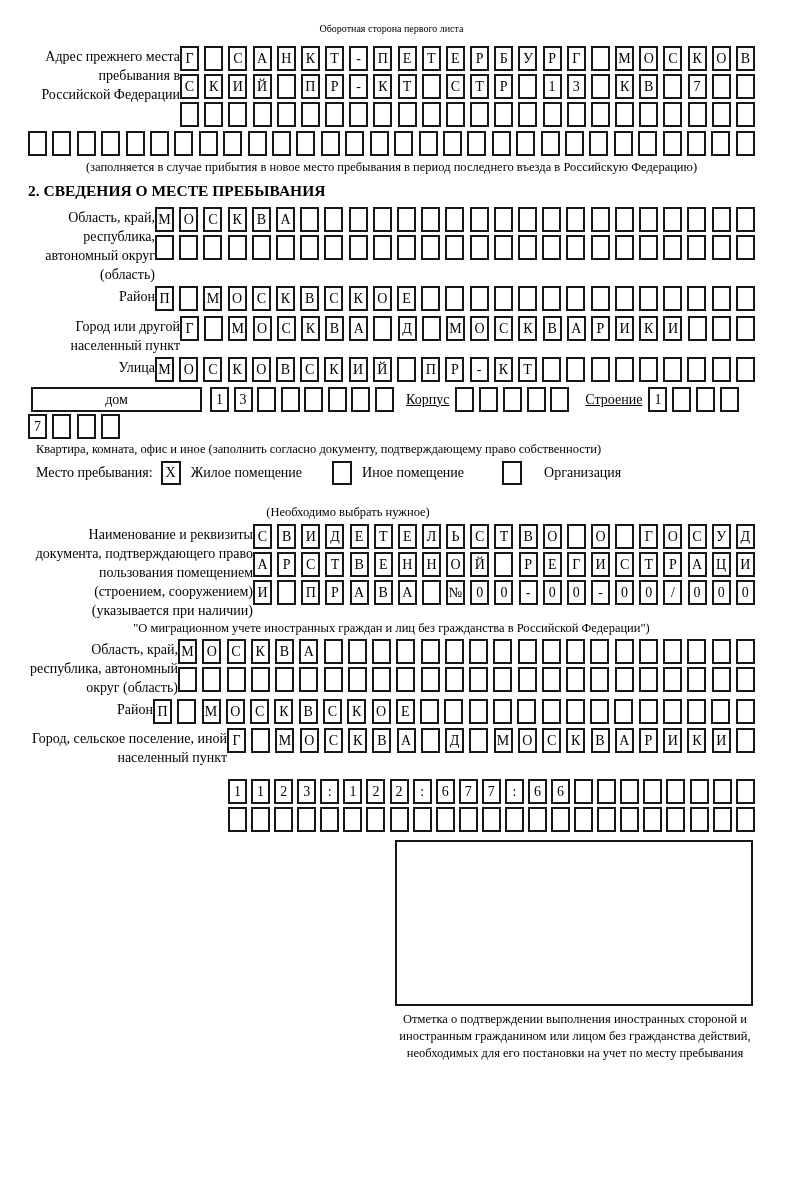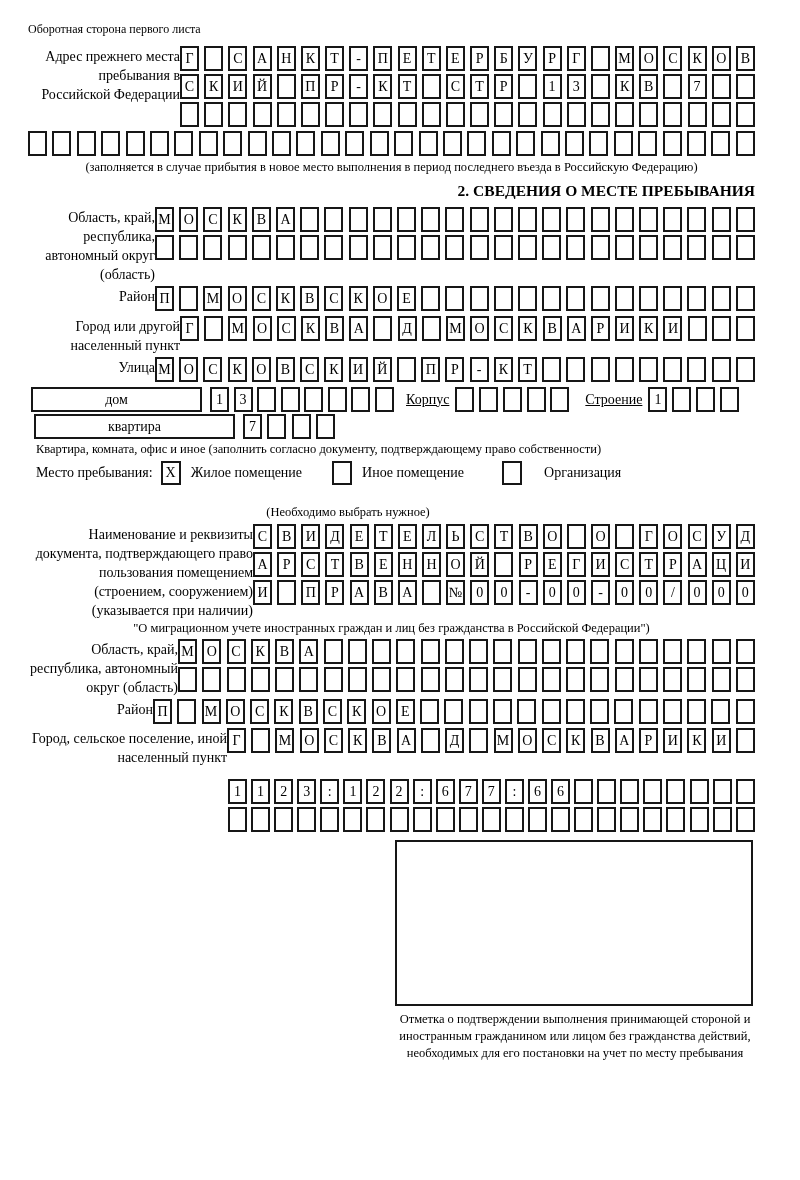--- a/index.html
+++ b/index.html
@@ -3,21 +3,21 @@
 <meta charset="utf-8">
 <style>
   * { margin:0; padding:0; box-sizing:border-box; }
   html,body { background:#ffffff; }
   .page {
     position:relative; width:800px; height:1180px; overflow:hidden;
     background:#ffffff; color:#000;
     font-family:"Liberation Serif","DejaVu Serif",serif;
     padding:20px 45px 0 28px;
   }
-  .corner-note { text-align:left; font-size:12px; line-height:18px; margin-bottom:8px; }
+  .corner-note { text-align:center; font-size:10px; line-height:18px; margin-bottom:8px; }
 
   .frow { display:flex; align-items:flex-start;text-align:right; }
   .flabel { font-size:14px; line-height:19px; flex:0 0 auto; padding-top:1px; }
   .w127{width:127px} .w150{width:150px} .w152{width:152px} .w199{width:199px}
   .w200{width:200px} .w225{width:225px} .w125{width:125px}
 
   .stack { margin-left:auto; }
   .stack .cells { width:100%; margin-bottom:3px; }
   .stack .cells:last-child { margin-bottom:0; }
 
@@ -31,21 +31,21 @@
     width:19px; height:25px; border:2px solid #171717; background:#fff;
     display:flex; align-items:center; justify-content:center;
     font-size:14px; line-height:1;
   }
 
   .caption { font-size:12.5px; line-height:16px; }
   .caption.center { text-align:center; }
   .caption.indent { padding-left:8px; }
   .mb2{margin-bottom:2px} .mb3{margin-bottom:3px} .mb4{margin-bottom:4px} .mb5{margin-bottom:5px}
 
-  .h2 { text-align:right; font-weight:bold; font-size:15.5px; line-height:20px; margin:6px 0 6px; }
+  .h2 { text-align:left; font-weight:bold; font-size:15.5px; line-height:20px; margin:6px 0 6px; }
   .h3 { text-align:center; font-weight:bold; font-size:14.5px; line-height:19px; margin:8px 0 4px; }
 
   .house-line { display:flex; align-items:center; margin-bottom:2px; }
   .widebox {
     height:25px; border:2px solid #171717; background:#fff;
     display:flex; align-items:center; justify-content:center; font-size:14px; flex:0 0 auto;
   }
   .wb171{width:171px; margin-left:3px; margin-right:8px;}
   .wb201{width:201px; margin-left:6px; margin-right:8px;}
   .inline-label { font-size:14px; flex:0 0 auto;text-decoration:underline; }
@@ -180,21 +180,21 @@
       <span class="cell"></span>
       <span class="cell"></span>
       <span class="cell"></span>
       <span class="cell"></span>
       <span class="cell"></span>
       <span class="cell"></span>
       <span class="cell"></span>
       <span class="cell"></span>
       <span class="cell"></span>
     </div>
-  <div class="caption center mb2">(заполняется в случае прибытия в новое место выполнения в период последнего въезда в Российскую Федерацию)</div>
+  <div class="caption center mb2">(заполняется в случае прибытия в новое место пребывания в период последнего въезда в Российскую Федерацию)</div>
 
   <div class="h2">2. СВЕДЕНИЯ О МЕСТЕ ПРЕБЫВАНИЯ</div>
 
   <div class="frow mb2">
     <div class="flabel w127">Область, край, республика, автономный округ (область)</div>
     <div class="stack cw600">
       <div class="cells">
           <span class="cell">М</span>
           <span class="cell">О</span>
           <span class="cell">С</span>
@@ -366,21 +366,20 @@
     <div class="inline-label" style="margin-left:16px;margin-right:6px;">Строение</div>
     <div class="cells cw91">
         <span class="cell">1</span>
         <span class="cell"></span>
         <span class="cell"></span>
         <span class="cell"></span>
       </div>
   </div>
 
   <div class="house-line">
-    <div class="widebox wb201">квартира</div>
     <div class="cells cw92">
         <span class="cell">7</span>
         <span class="cell"></span>
         <span class="cell"></span>
         <span class="cell"></span>
       </div>
   </div>
   <div class="caption indent mb3">Квартира, комната, офис и иное (заполнить согласно документу, подтверждающему право собственности)</div>
 
   <div class="stay-line">
@@ -638,16 +637,16 @@
           <span class="cell"></span>
           <span class="cell"></span>
           <span class="cell"></span>
           <span class="cell"></span>
         </div>
     </div>
   </div>
 
   <div class="stamp-wrap">
     <div class="stamp-box"></div>
-    <div class="stamp-note">Отметка о подтверждении выполнения принимающей стороной и иностранным гражданином или лицом без гражданства действий, необходимых для его постановки на учет по месту пребывания</div>
+    <div class="stamp-note">Отметка о подтверждении выполнения иностранных стороной и иностранным гражданином или лицом без гражданства действий, необходимых для его постановки на учет по месту пребывания</div>
   </div>
 
 </div>
 
 </body></html>

